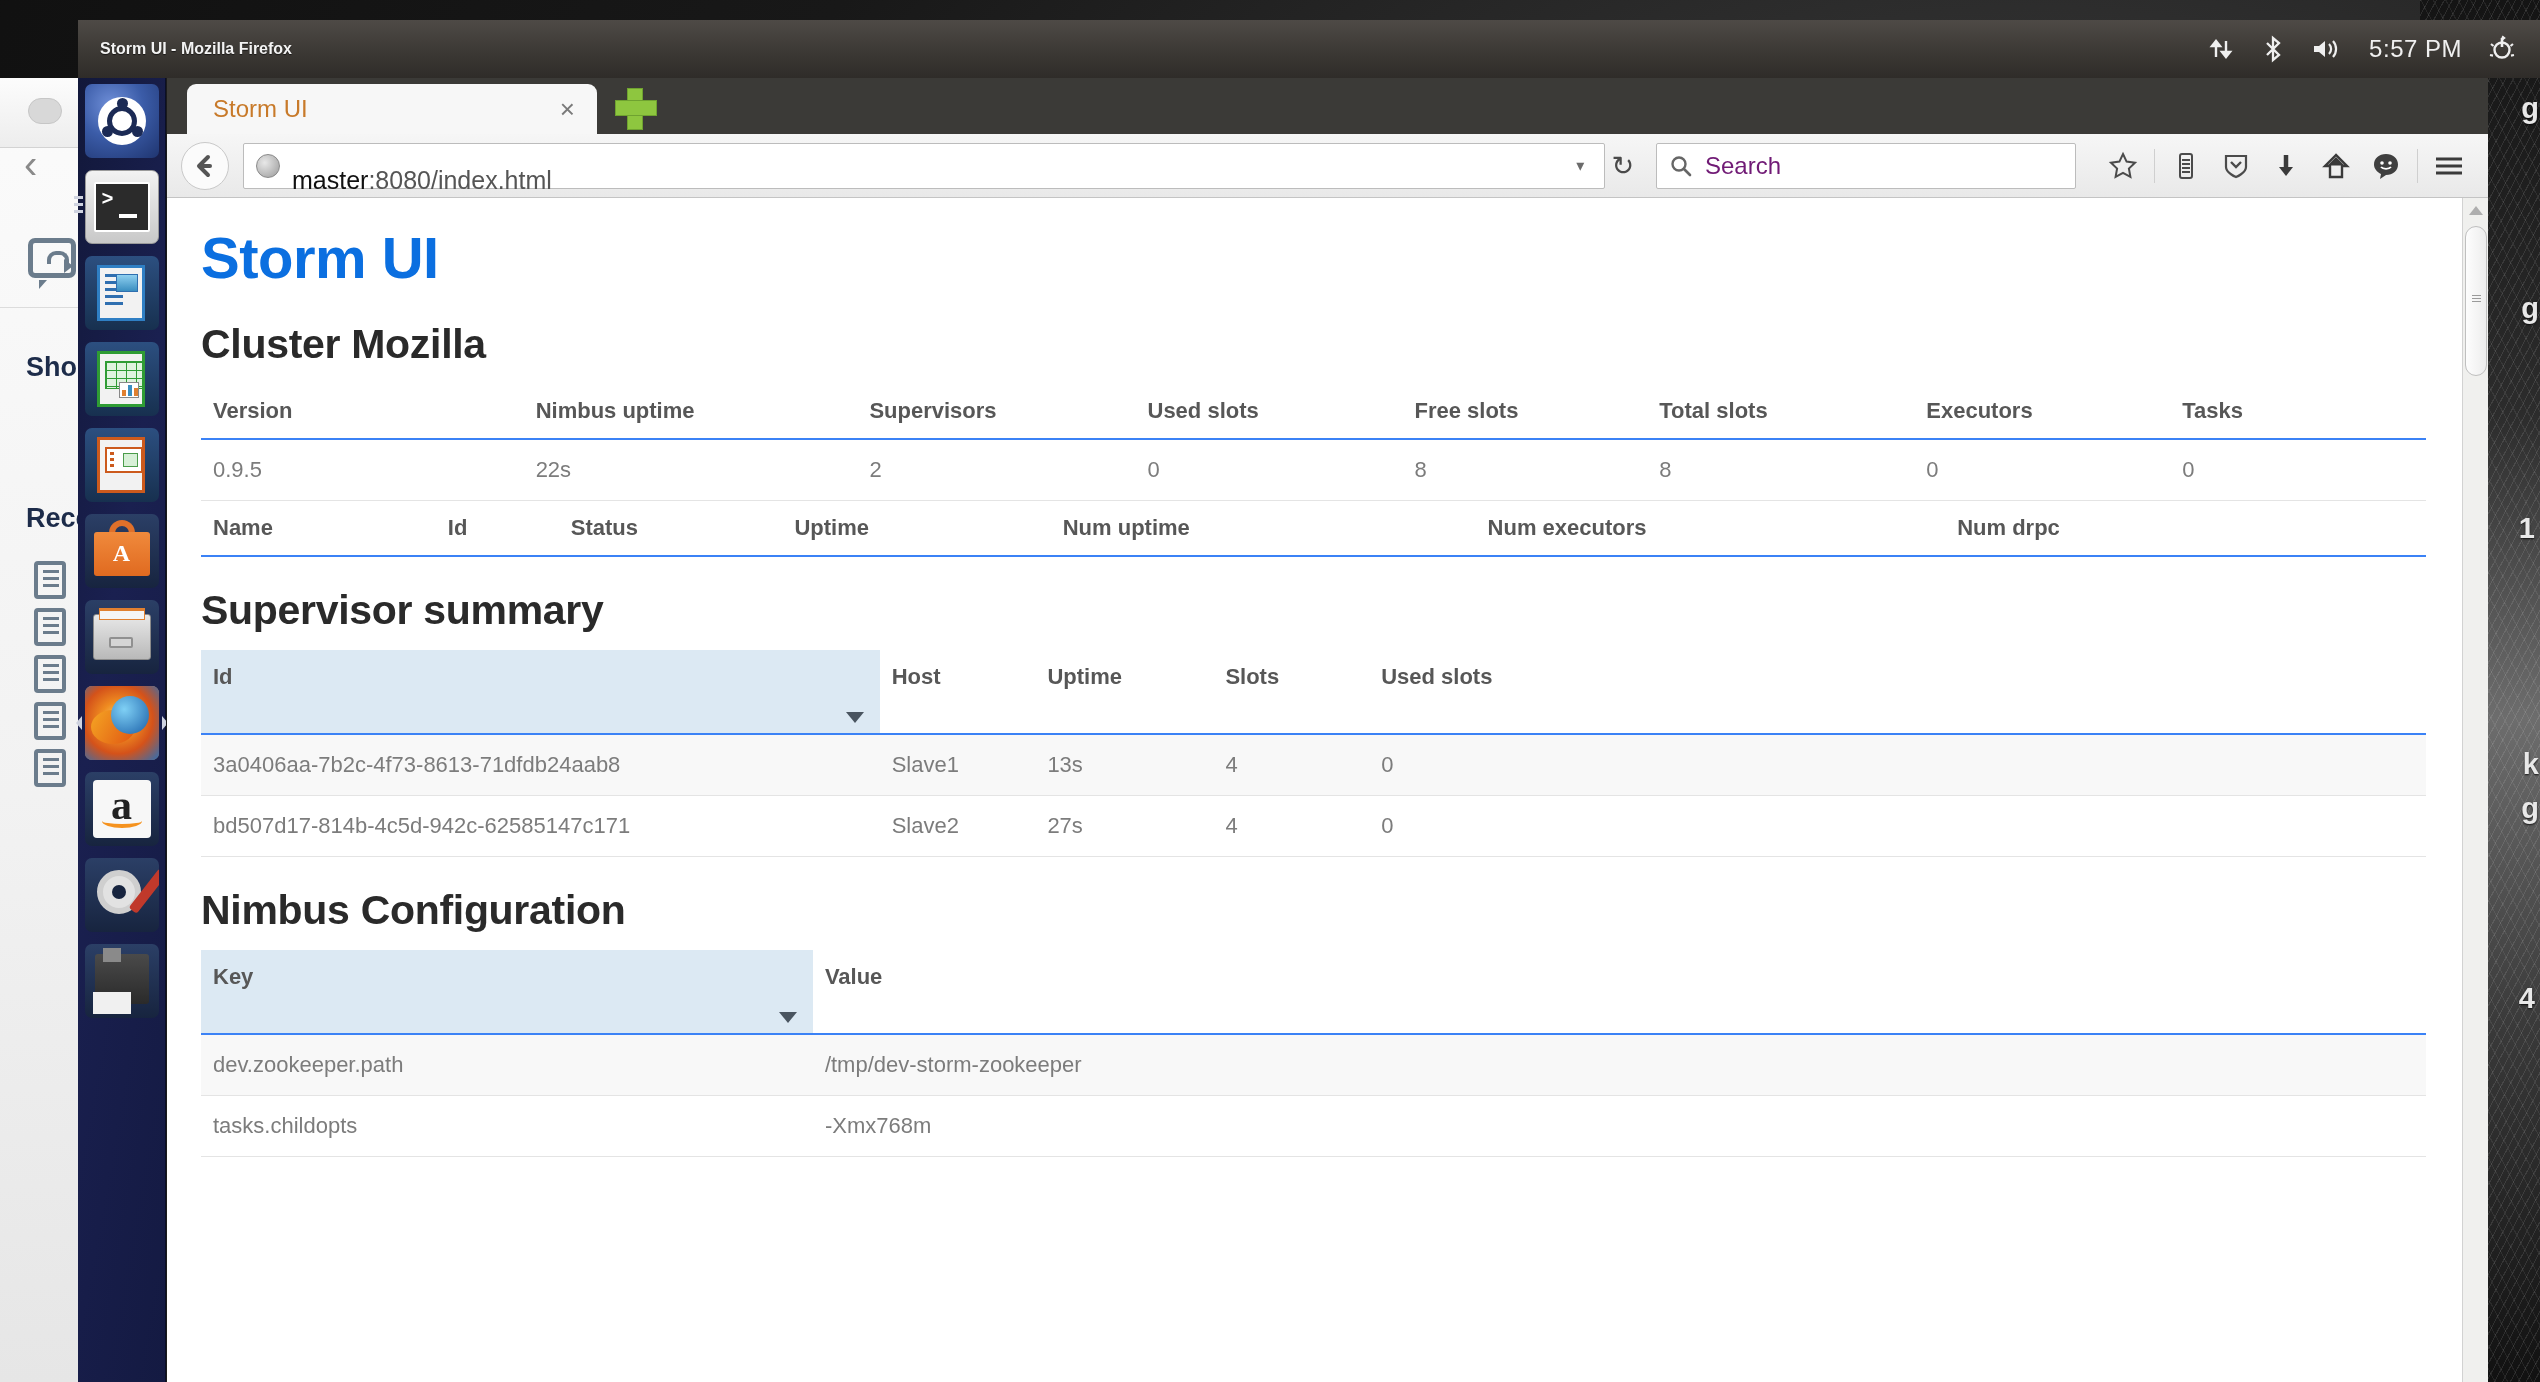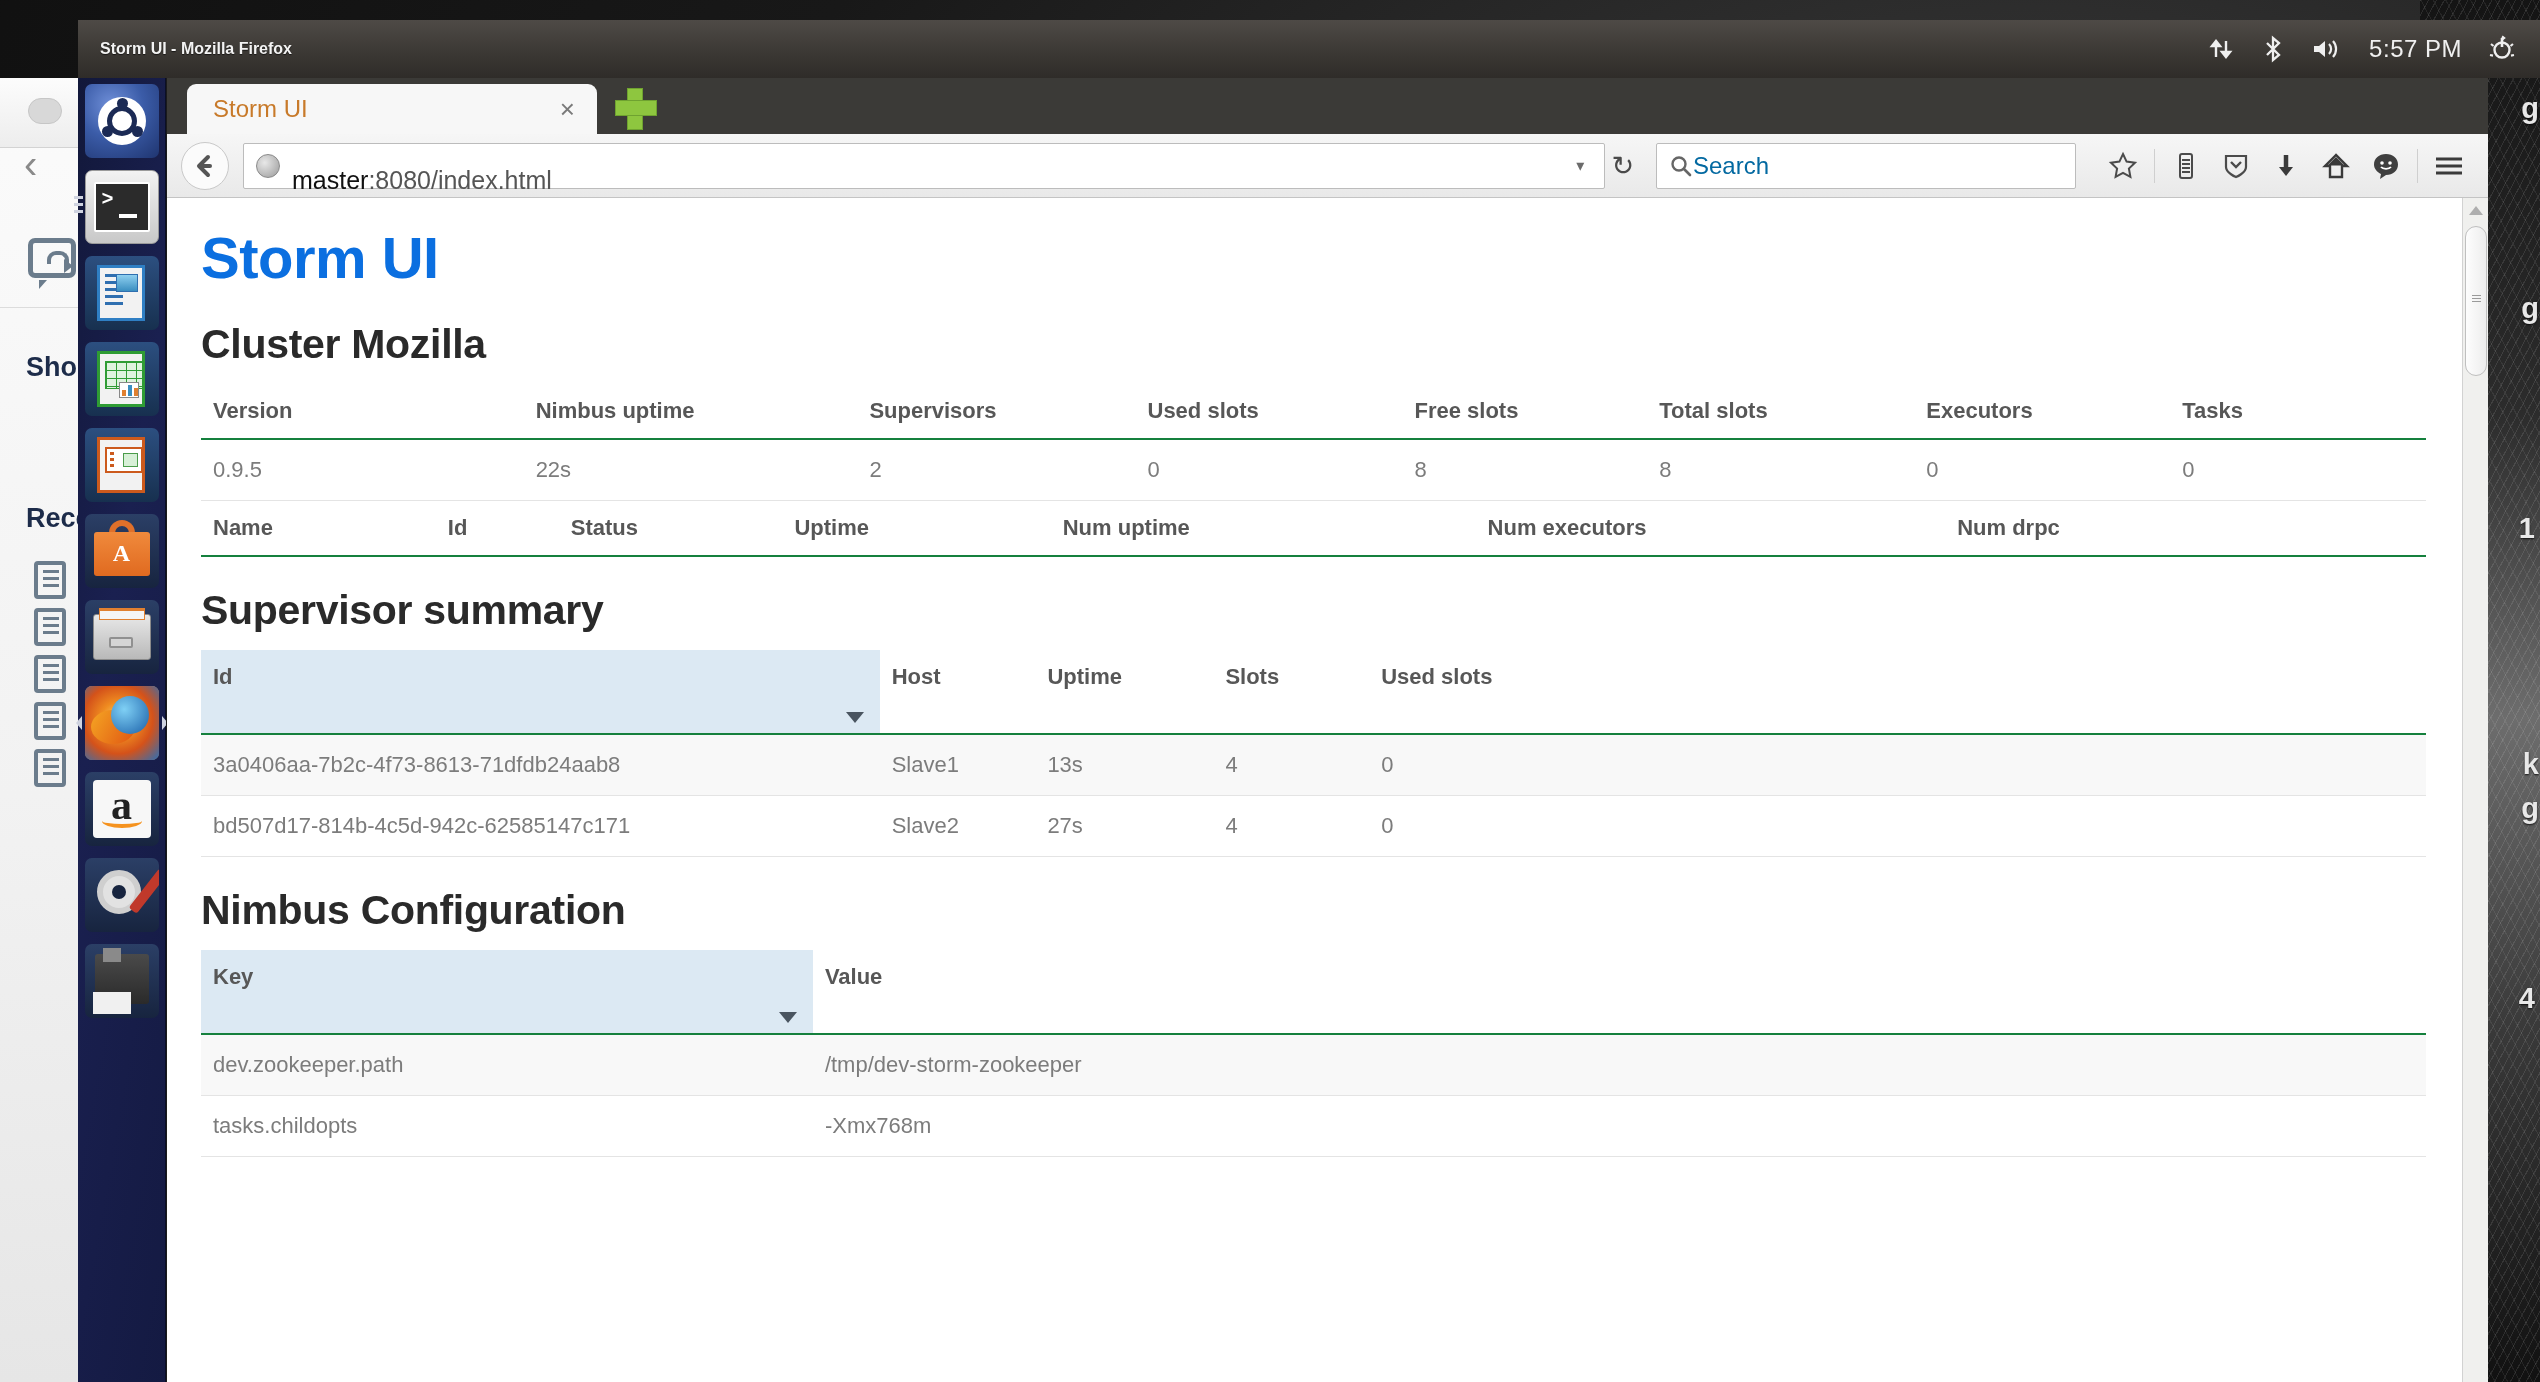--- a/index.html
+++ b/index.html
@@ -267,37 +267,37 @@
     background: radial-gradient(circle at 35% 35%, #e8e8e8, #9a9a9a); border:1px solid #8a8a8a;
     margin-right: 12px; flex: none; }
   #url-text { font-size: 25px; color: #555; flex: 1; white-space: nowrap; margin-top: 29px; }
   #url-text b { color: #111; font-weight: normal; }
   #url-drop { color: #6b6b6b; font-size: 16px; padding: 0 10px; cursor: pointer; }
   #reload { font-size: 27px; color: #4a4a4a; padding: 0 6px; margin-right: 16px; cursor: pointer; }
   #searchbar {
     width: 420px; height: 46px; background: #fff; border: 1px solid #bcbcbc;
     display: flex; align-items: center; padding: 0 12px; border-radius: 2px; margin-right: 22px;
   }
-  #search-ph { font-size: 24px; color: #0369a1; }
+  #search-ph { font-size: 24px; color: #701a75; margin-left: 12px; }
   .tbi { width: 50px; height: 50px; display: flex; align-items: center; justify-content: center;
          cursor: pointer; color: #4b4b4b; }
   .tb-sep { width: 1px; height: 34px; background: #cfcfcf; margin: 0 6px; }
 
   
   #content {
     position: absolute; left: 0; right: 26px; top: 120px; bottom: 0;
     background: #fff; overflow: hidden; padding: 0 0 0 12px;
   }
   #page { padding: 26px 36px 0 22px; }
   h1.brand { color: #0b6fe0; font-size: 58px; font-weight: bold; letter-spacing:-.5px; margin-bottom: 28px; }
   h2.sec { color: #2a2a2a; font-size: 41px; font-weight: bold; margin: 30px 0 16px 0; letter-spacing:-.3px; }
   table.st { width: 100%; border-collapse: collapse; table-layout: fixed; }
   table.st th {
     text-align: left; font-size: 22px; color: #575757; font-weight: bold;
-    padding: 14px 12px; border-bottom: 2px solid #15803d; vertical-align: top;
+    padding: 14px 12px; border-bottom: 2px solid #3b82f6; vertical-align: top;
   }
   table.st td {
     text-align: left; font-size: 22px; color: #7c7c7c; font-weight: normal;
     padding: 17px 12px; border-bottom: 1px solid #e4e4e4;
   }
   table.st tbody tr.alt td { background: #f8f8f8; }
   th.sorted {
     background: #dce9f3; position: relative; height: 84px;
   }
   th.sorted .caret {

